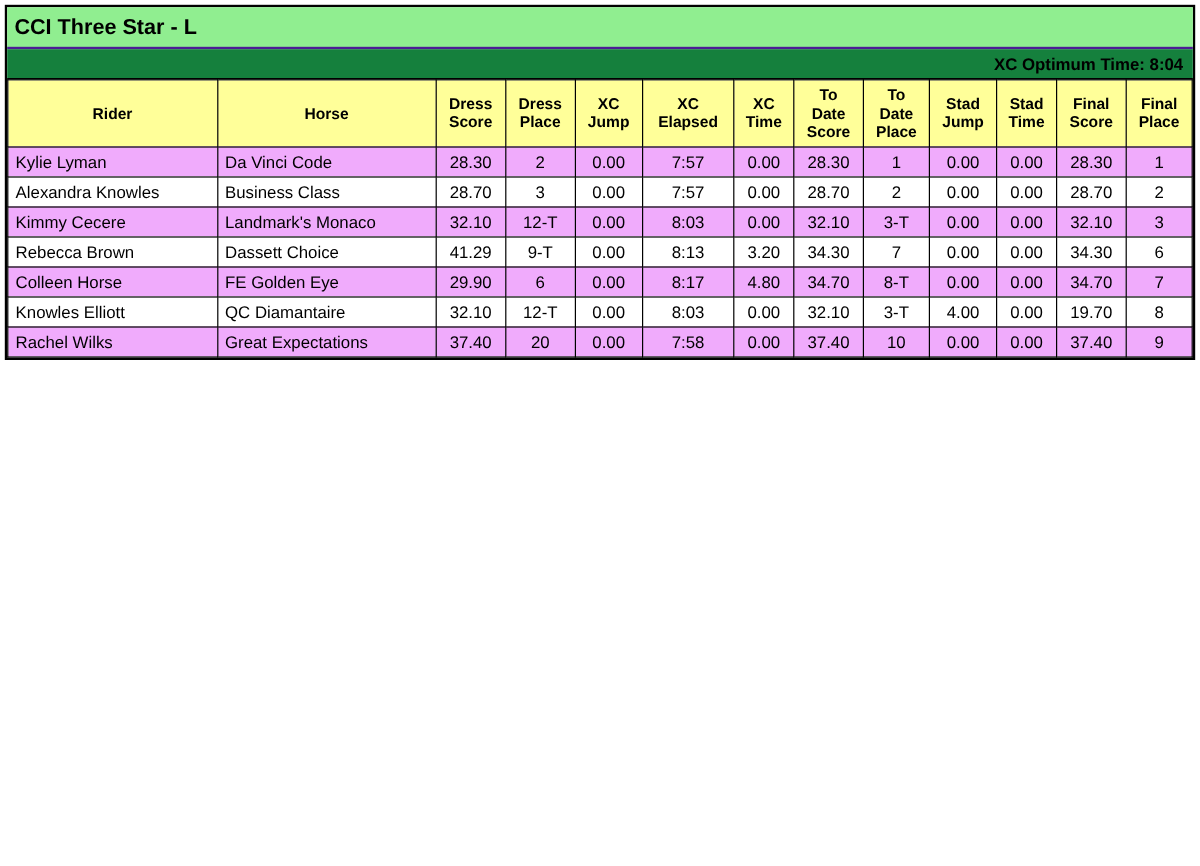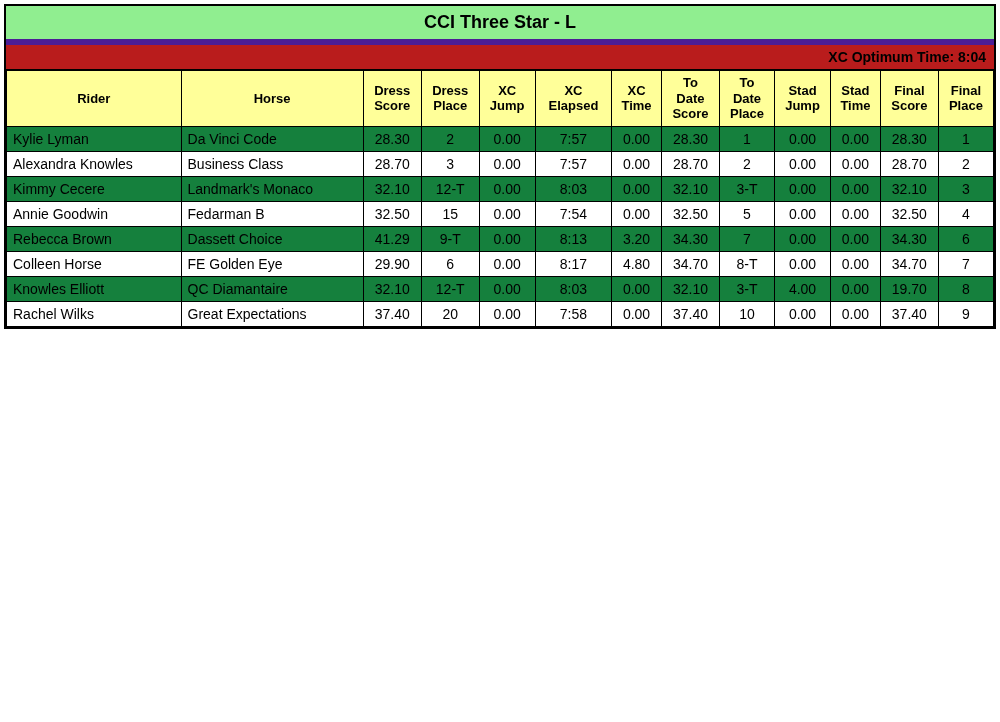--- a/index.html
+++ b/index.html
@@ -9,28 +9,28 @@
       background: #fff;
       width: 1000px;
     }
     .page-wrapper {
       width: 992px;
       margin: 4px auto;
       border: 2px solid #000;
     }
     .title-row {
       background: #90EE90;
-      text-align: center;
+      text-align: left;
       font-weight: bold;
       font-size: 18px;
       padding: 6px;
-      border-bottom: 6px solid #4c1d95;
+      border-bottom: 2px solid #4c1d95;
     }
     .optimum-row {
-      background: #b91c1c;
+      background: #15803d;
       text-align: right;
       font-weight: bold;
       font-size: 14px;
       padding: 4px 8px;
       border-bottom: 1px solid #000;
     }
     table {
       width: 100%;
       border-collapse: collapse;
     }
@@ -40,21 +40,21 @@
       padding: 4px 3px;
       vertical-align: middle;
     }
     thead th {
       background: #FFFF99;
       font-weight: bold;
       font-size: 13px;
       line-height: 1.2;
     }
     tbody tr {
-      background: #15803d;
+      background: #f0abfc;
     }
     tbody tr:nth-child(even) {
       background: #fff;
     }
     tbody td {
       font-size: 14px;
     }
     td.left-align {
       text-align: left;
       padding-left: 6px;
@@ -124,35 +124,20 @@
           <td>8:03</td>
           <td>0.00</td>
           <td>32.10</td>
           <td>3-T</td>
           <td>0.00</td>
           <td>0.00</td>
           <td>32.10</td>
           <td>3</td>
         </tr>
         <tr>
-          <td class="left-align">Annie Goodwin</td>
-          <td class="left-align">Fedarman B</td>
-          <td>32.50</td>
-          <td>15</td>
-          <td>0.00</td>
-          <td>7:54</td>
-          <td>0.00</td>
-          <td>32.50</td>
-          <td>5</td>
-          <td>0.00</td>
-          <td>0.00</td>
-          <td>32.50</td>
-          <td>4</td>
-        </tr>
-        <tr>
           <td class="left-align">Rebecca Brown</td>
           <td class="left-align">Dassett Choice</td>
           <td>41.29</td>
           <td>9-T</td>
           <td>0.00</td>
           <td>8:13</td>
           <td>3.20</td>
           <td>34.30</td>
           <td>7</td>
           <td>0.00</td>

